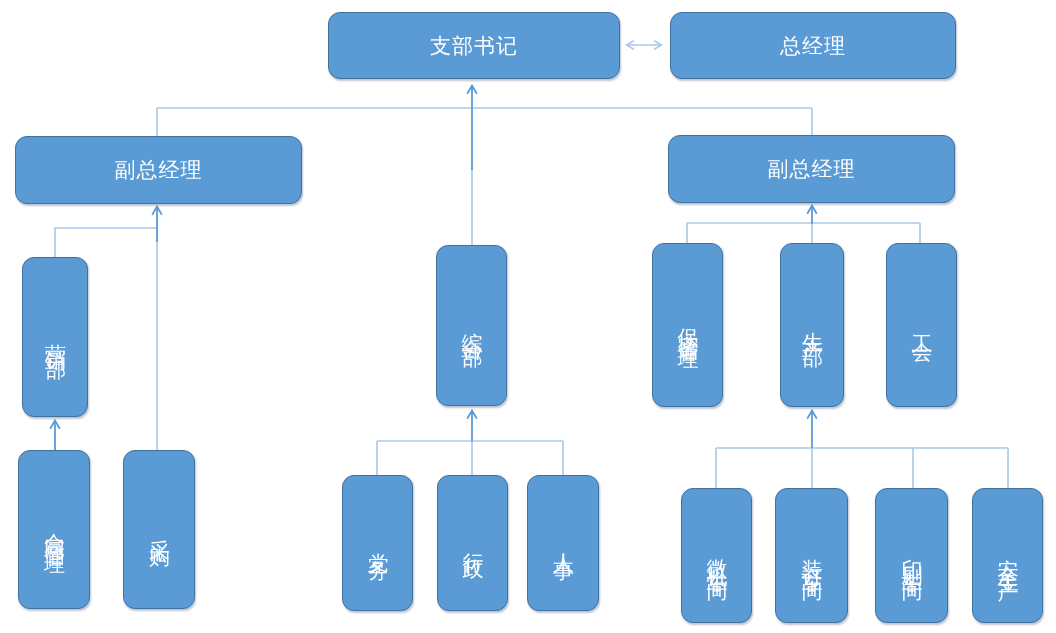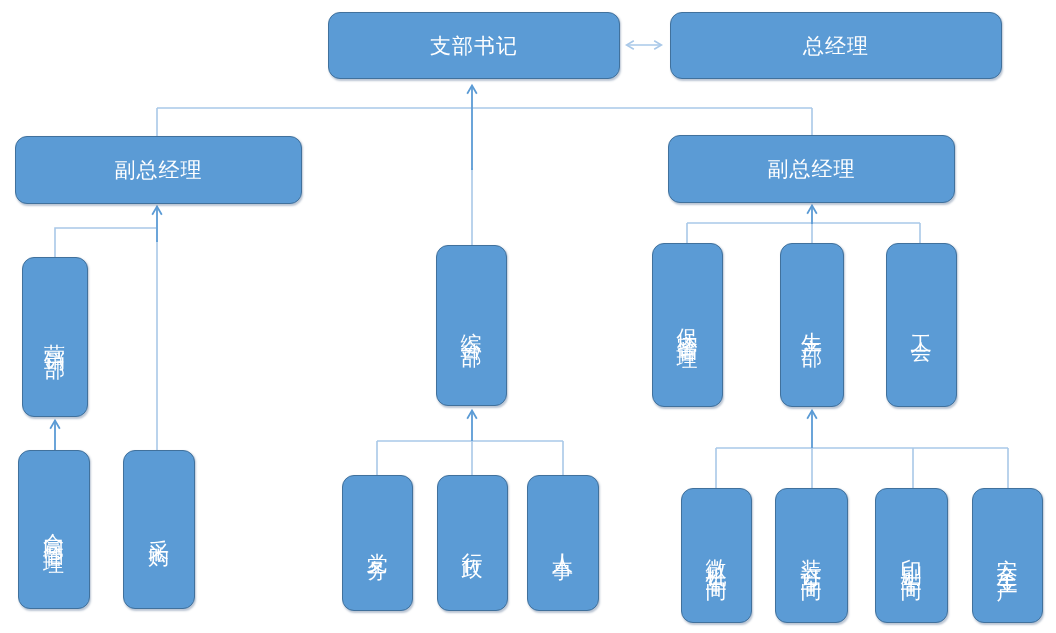--- a/index.html
+++ b/index.html
@@ -1,21 +1,21 @@
 <!DOCTYPE html>
 <html><head>
 <meta charset="utf-8">
 <style>
   html, body { margin: 0; padding: 0; background: #ffffff; }
   .canvas {
     position: relative;
     width: 1056px;
     height: 633px;
     background: #ffffff;
-    font-family: Liberation Sans, sans-serif;
+    font-family: Liberation Serif, serif;
     overflow: hidden;
   }
   .connectors {
     position: absolute;
     left: 0; top: 0;
     width: 1056px; height: 633px;
     z-index: 1;
   }
   .node {
     position: absolute;
@@ -84,21 +84,21 @@
       <path d="M812,224 V206" marker-end="url(#mDark)"></path>
       <path d="M812,448 V411" marker-end="url(#mDark)"></path>
     </g>
 
     <path d="M627,45 H661" stroke="#A9C8E8" stroke-width="1.6" fill="none" marker-start="url(#mLight)" marker-end="url(#mLight)"></path>
   </svg>
 
   <div class="node" style="left:328px; top:12px; width:292px; height:67px">
     <span>支部书记</span>
   </div>
-  <div class="node" style="left:670px; top:12px; width:332px; height:67px">
+  <div class="node" style="left:670px; top:12px; width:286px; height:67px">
     <span>总经理</span>
   </div>
 
   <div class="node" style="left:15px; top:136px; width:287px; height:68px">
     <span>副总经理</span>
   </div>
   <div class="node" style="left:668px; top:135px; width:287px; height:68px">
     <span>副总经理</span>
   </div>
 

